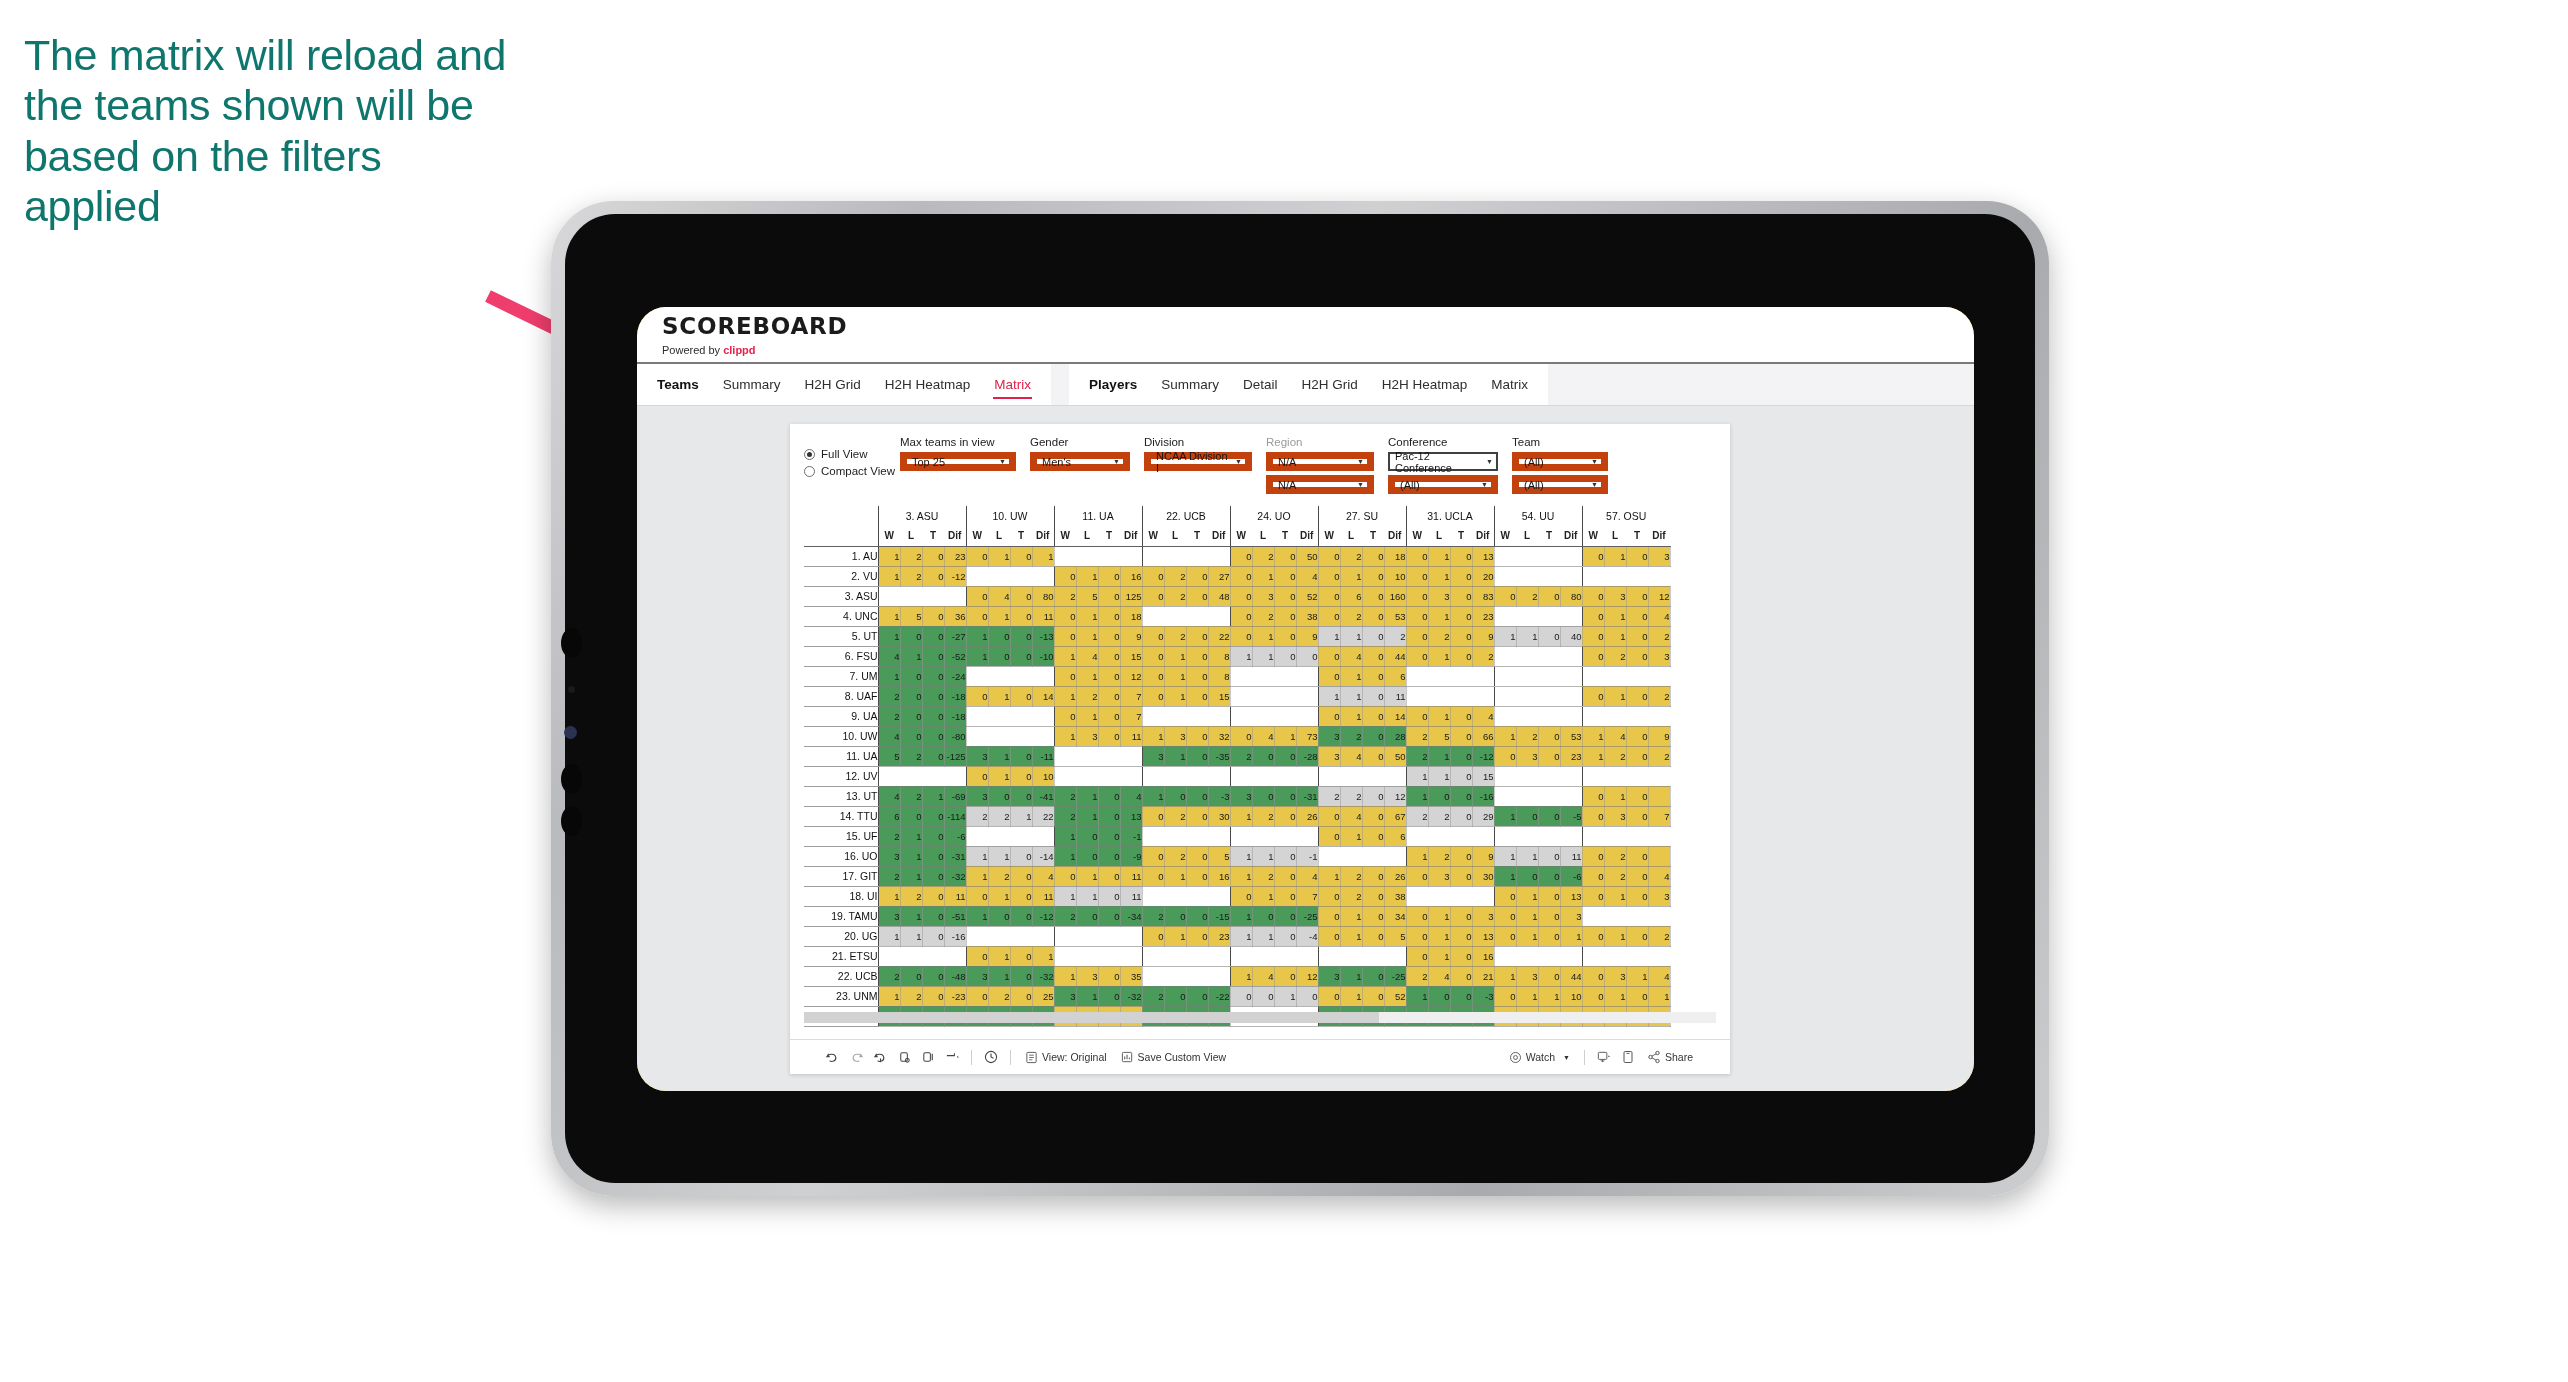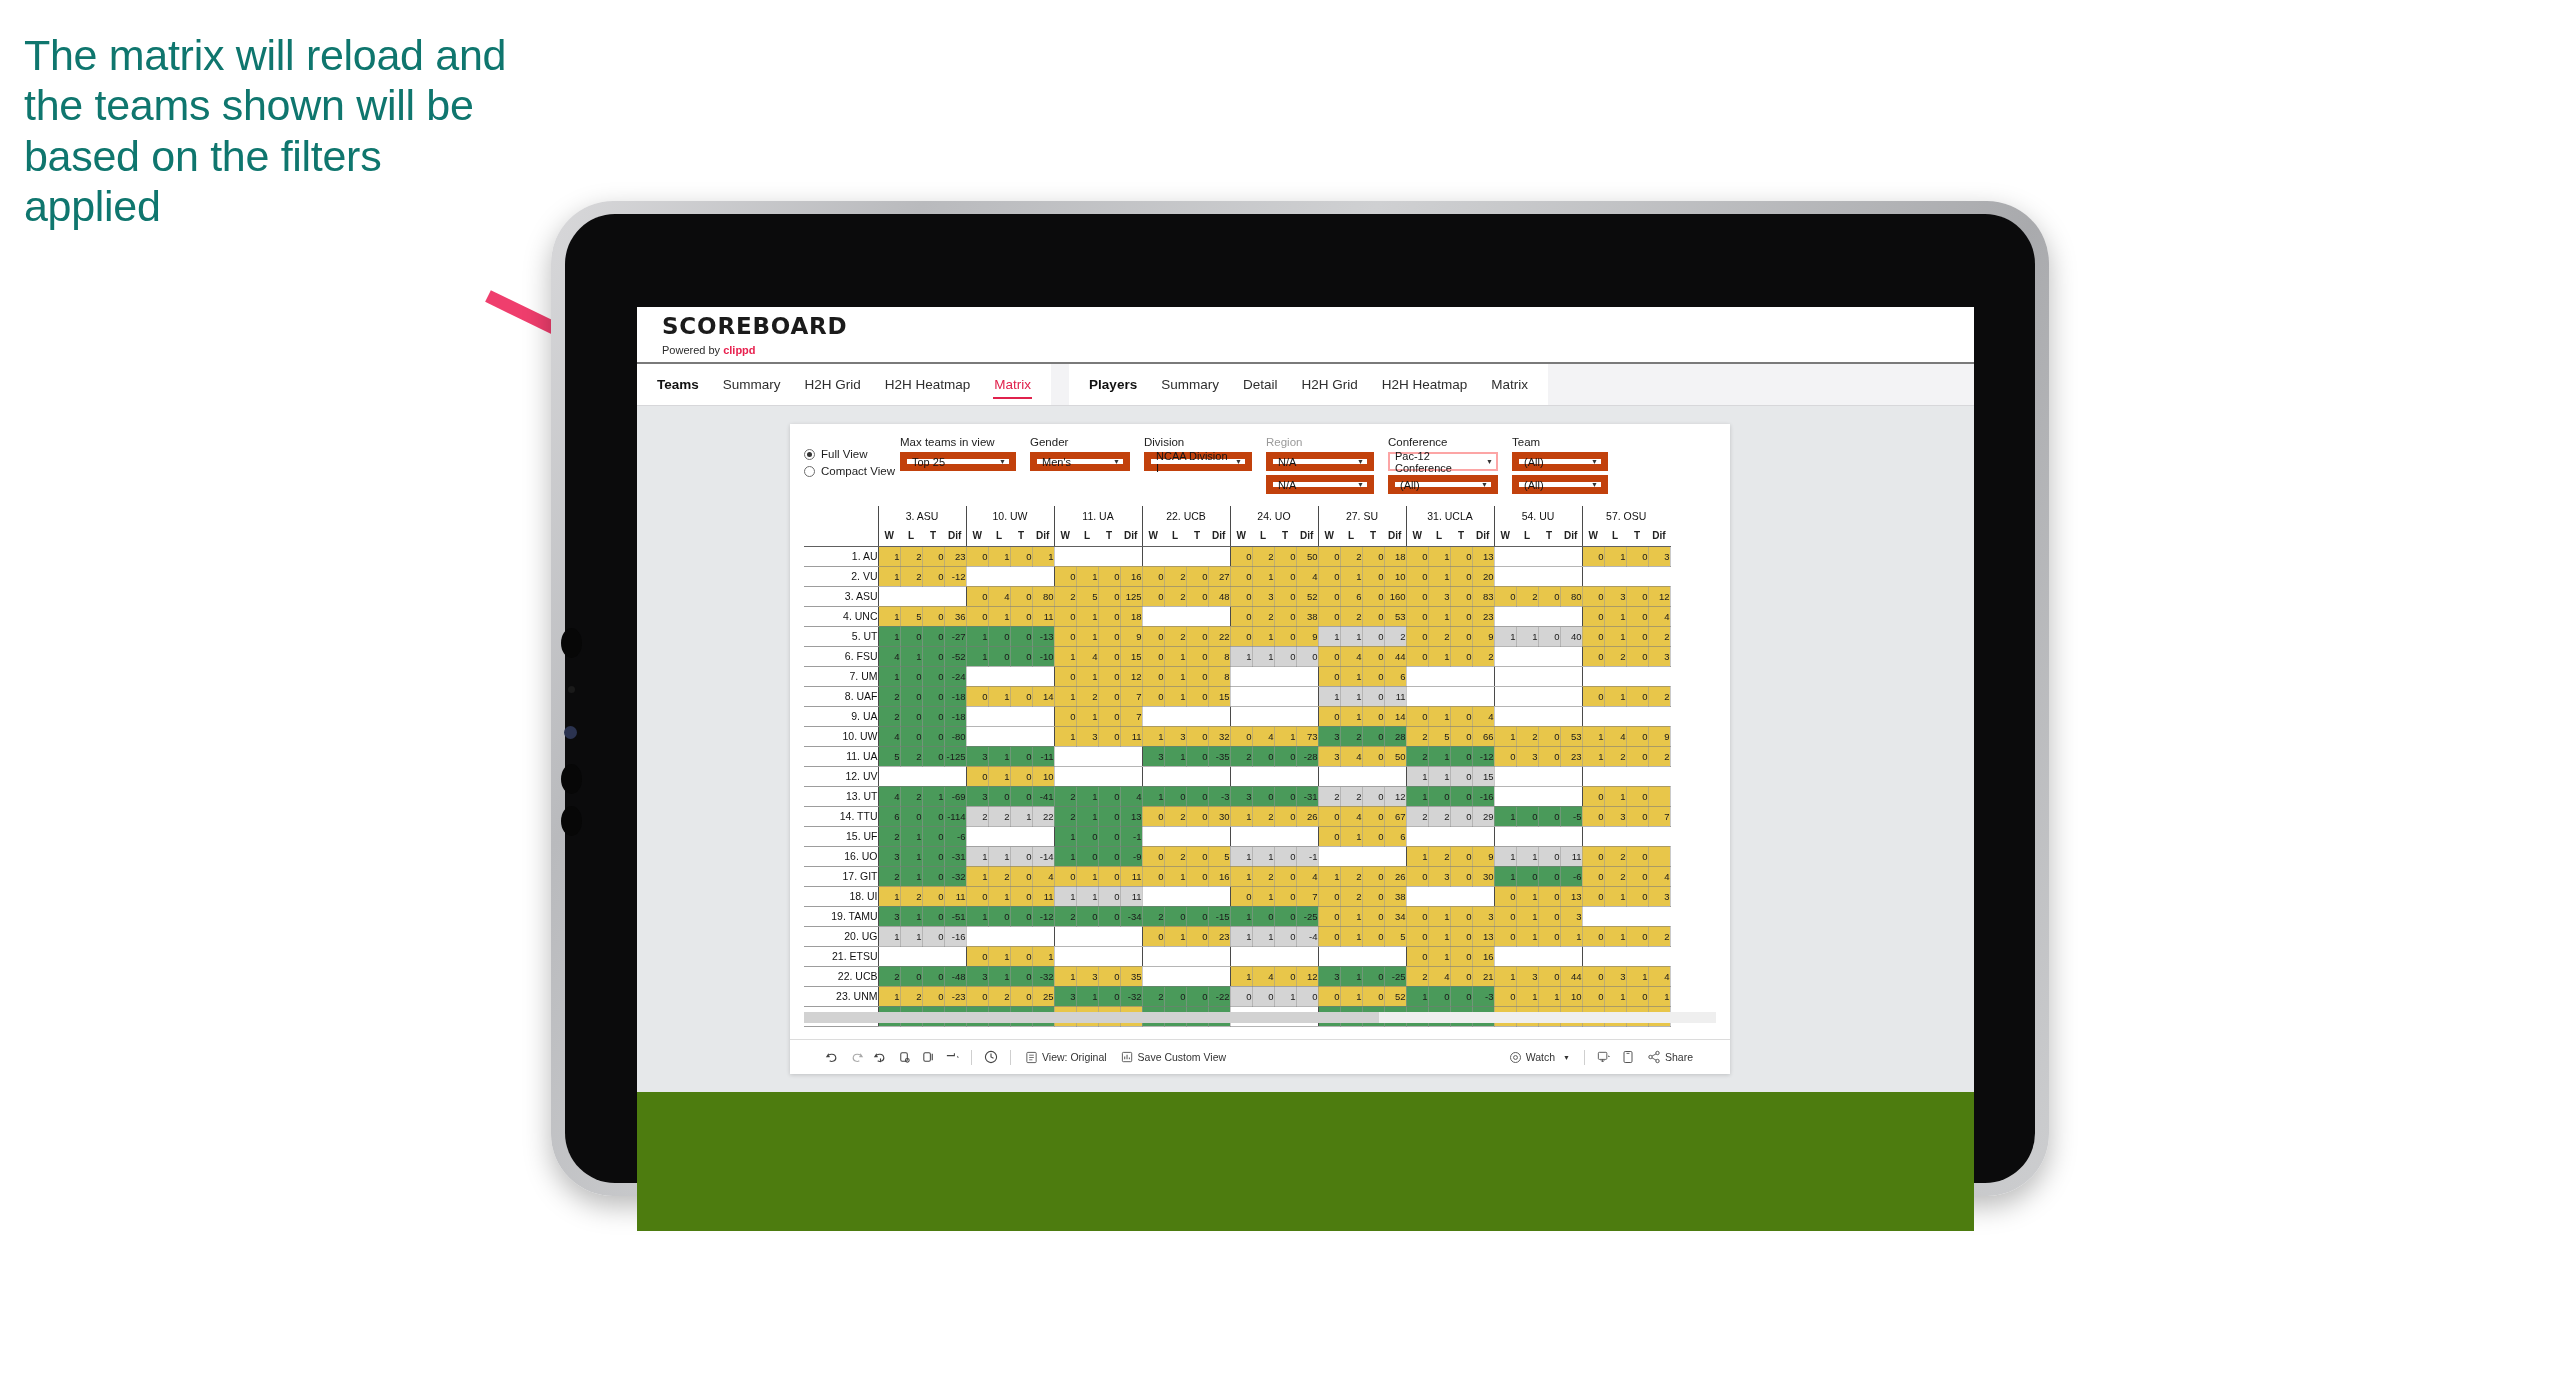--- a/index.html
+++ b/index.html
@@ -21,22 +21,22 @@
     position:absolute;left:551px;top:201px;width:1498px;height:995px;
     border-radius:62px;
     background:linear-gradient(120deg,#d8d8da 0%,#b9babd 18%,#cfd0d2 40%,#a9aaad 72%,#cdced0 100%);
     box-shadow:0 10px 28px rgba(0,0,0,.28);
   }
   #tablet-inner{
     position:absolute;left:14px;top:13px;right:14px;bottom:13px;
     border-radius:50px;background:#0b0b0c;
   }
   #screen{
-    position:absolute;left:637px;top:307px;width:1337px;height:924px;
-    background:#4d7c0f;overflow:hidden;
+    position:absolute;left:637px;top:307px;width:1337px;height:784px;
+    background:#eab308;overflow:hidden;border-radius:29px;
   }
   .side-btn{position:absolute;background:#070707;border-radius:50%;}
   .cam-dot{position:absolute;border-radius:50%;}
 
   
   #app-header{
     position:relative;height:57px;background:#ffffff;
     border-bottom:2px solid #7a7a7a;display:flex;align-items:flex-end;
     box-sizing:border-box;
   }
@@ -96,21 +96,21 @@
   }
   .radio-label{font-size:11.5px;color:#1d1d1d;}
   .filter-col{margin-right:14px;}
   .filter-label{font-size:11.5px;color:#222;margin-bottom:4px;white-space:nowrap;}
   .filter-label.dim{color:#9a9a9a;}
   .select{
     height:19px;border:7px solid #c2410c;background:#fff;display:flex;align-items:center;
     justify-content:space-between;padding:0 3px 0 5px;font-size:11px;color:#151515;
     box-sizing:border-box;margin-bottom:4px;cursor:pointer;
   }
-  .select.focus{border:2px solid #fca5a5;}
+  .select.focus{border:2px solid #404040;}
   .caret{font-size:7px;color:#333;margin-left:4px;}
   .w-max{width:116px;}
   .w-gender{width:100px;}
   .w-div{width:108px;}
   .w-region{width:108px;}
   .w-conf{width:110px;}
   .w-team{width:96px;}
 
   
   #matrix-wrap{flex:1;overflow:hidden;position:relative;padding:0 14px;}

